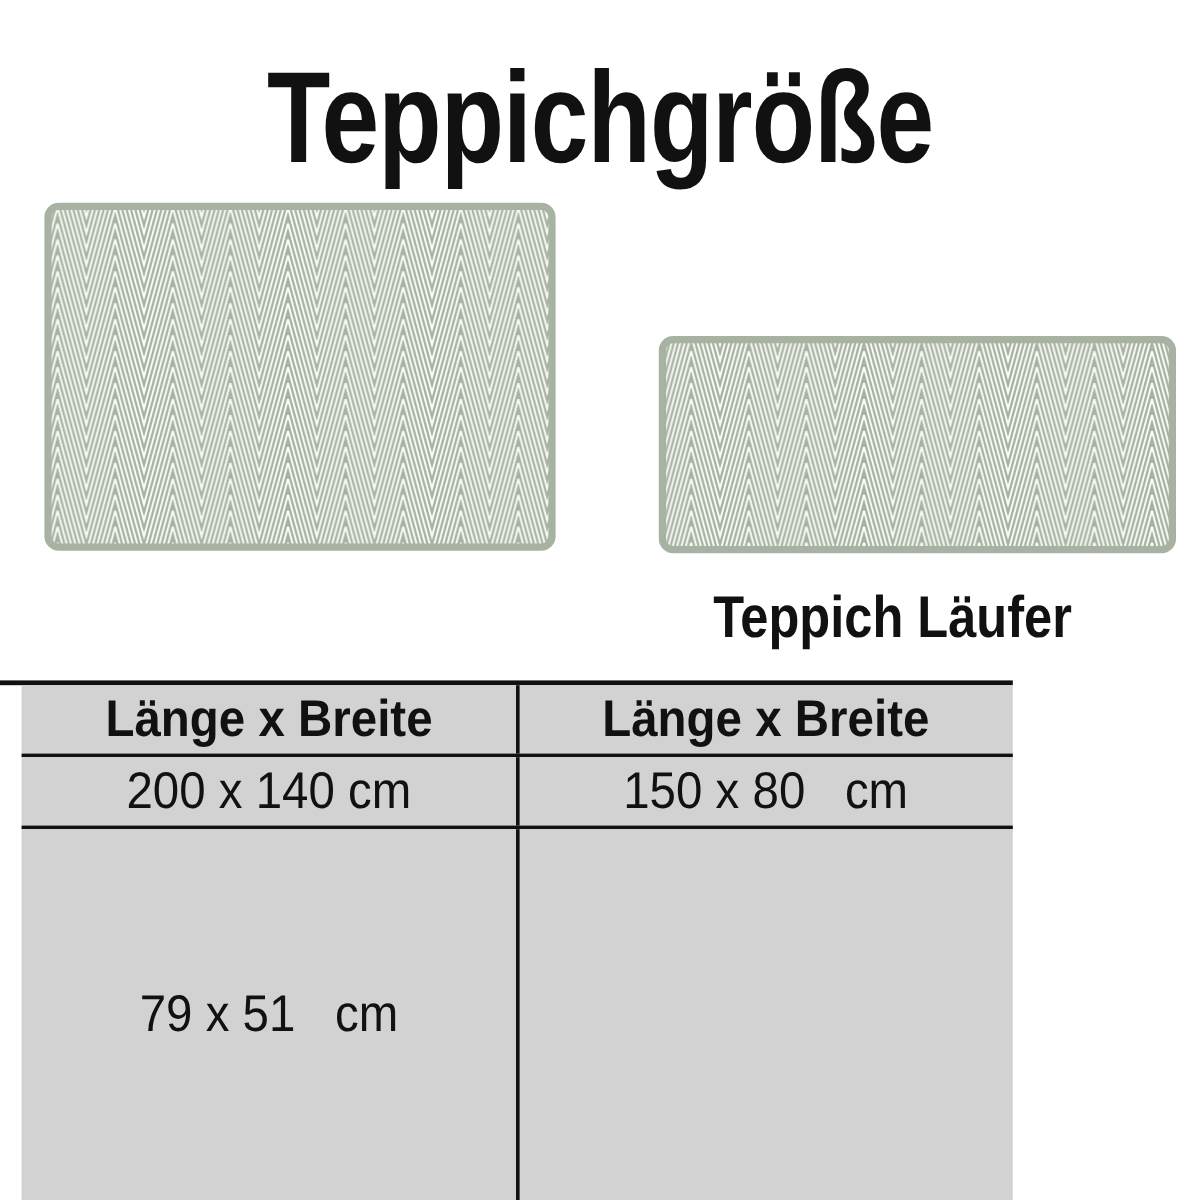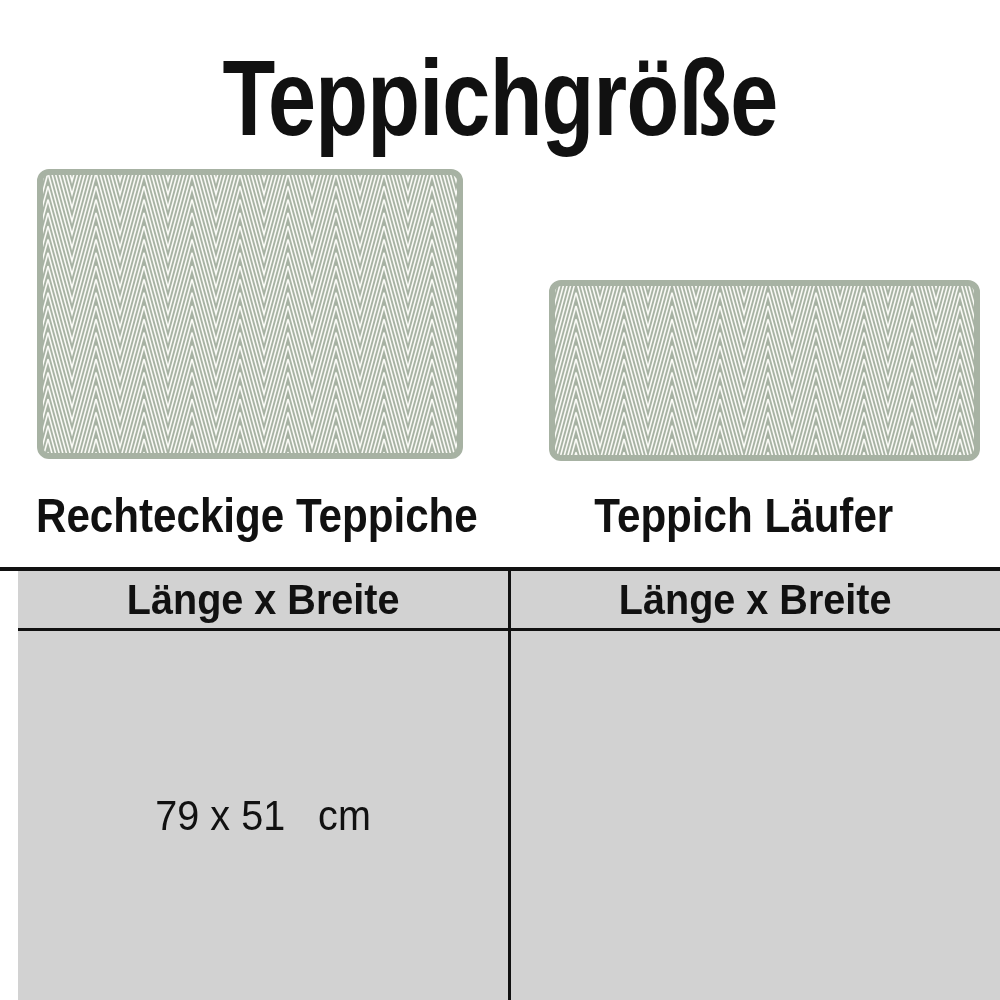--- a/index.html
+++ b/index.html
@@ -25,21 +25,21 @@
 
   .rug-label{
     position:absolute;top:489px;height:52px;line-height:52px;
     text-align:center;font-size:49px;font-weight:bold;
   }
   .rug-label .cond{--sx:0.86;}
   .rug-label.left{left:0;width:500px;}
   .rug-label.right{left:504px;width:480px;}
 
   .size-table{
-    position:absolute;left:0;top:567px;width:1000px;height:433px;
+    position:absolute;left:0;top:567px;width:844px;height:433px;
     display:flex;flex-direction:column;border-top:4px solid var(--ink);
     box-sizing:border-box;
     padding-left:18px;
   }
   .trow{display:flex;height:57px;flex:0 0 auto;border-bottom:3px solid var(--ink);}
   .trow.last{flex:1 1 auto;border-bottom:none;}
   .trow.shaded{background:var(--gray);}
   .tcell{
     flex:1 1 50%;display:flex;align-items:center;justify-content:center;
     font-size:43px;white-space:pre;overflow:hidden;
@@ -59,30 +59,33 @@
     <defs>
       <pattern id="chevron" patternUnits="userSpaceOnUse" width="48" height="13.3">
         <rect id="chevron-bg" x="0" y="0" width="48" height="13.3" fill="#a7b2a3"></rect>
         <path id="chevron-stripes" fill="none" stroke="#fbfbf7" stroke-width="1.6" d="M0 -106.4 L24 -18.4 L48 -106.4 M0 -93.1 L24 -5.1 L48 -93.1 M0 -79.8 L24 8.2 L48 -79.8 M0 -66.5 L24 21.5 L48 -66.5 M0 -53.2 L24 34.8 L48 -53.2 M0 -39.9 L24 48.1 L48 -39.9 M0 -26.6 L24 61.4 L48 -26.6 M0 -13.3 L24 74.7 L48 -13.3 M0 0 L24 88 L48 0 M0 13.3 L24 101.3 L48 13.3 M0 26.6 L24 114.6 L48 26.6"></path>
       </pattern>
     </defs>
     <rect id="rug-rect" x="40" y="172" width="420" height="284" rx="9" fill="url(#chevron)" stroke="#a7b2a3" stroke-width="6"></rect>
     <rect id="rug-runner" x="552" y="283" width="425" height="175" rx="9" fill="url(#chevron)" stroke="#a7b2a3" stroke-width="6"></rect>
   </svg>
 
-  <div class="rug-label left"><span class="cond">Rechteckige Teppiche</span></div>
   <div class="rug-label right"><span class="cond">Teppich Läufer</span></div>
 
   <div class="size-table">
     <div class="trow header shaded">
       <div class="tcell divider"><span class="cond">Länge x Breite</span></div>
       <div class="tcell"><span class="cond">Länge x Breite</span></div>
     </div>
 
 
+    <div class="trow shaded">
+      <div class="tcell divider"><span class="cond">200 x 140 cm</span></div>
+      <div class="tcell"><span class="cond">150 x 80   cm</span></div>
+    </div>
 
 
 
 
     <div class="trow shaded last">
       <div class="tcell divider"><span class="cond">79 x 51   cm</span></div>
       <div class="tcell"><span class="cond"></span></div>
     </div>
   </div>
 

